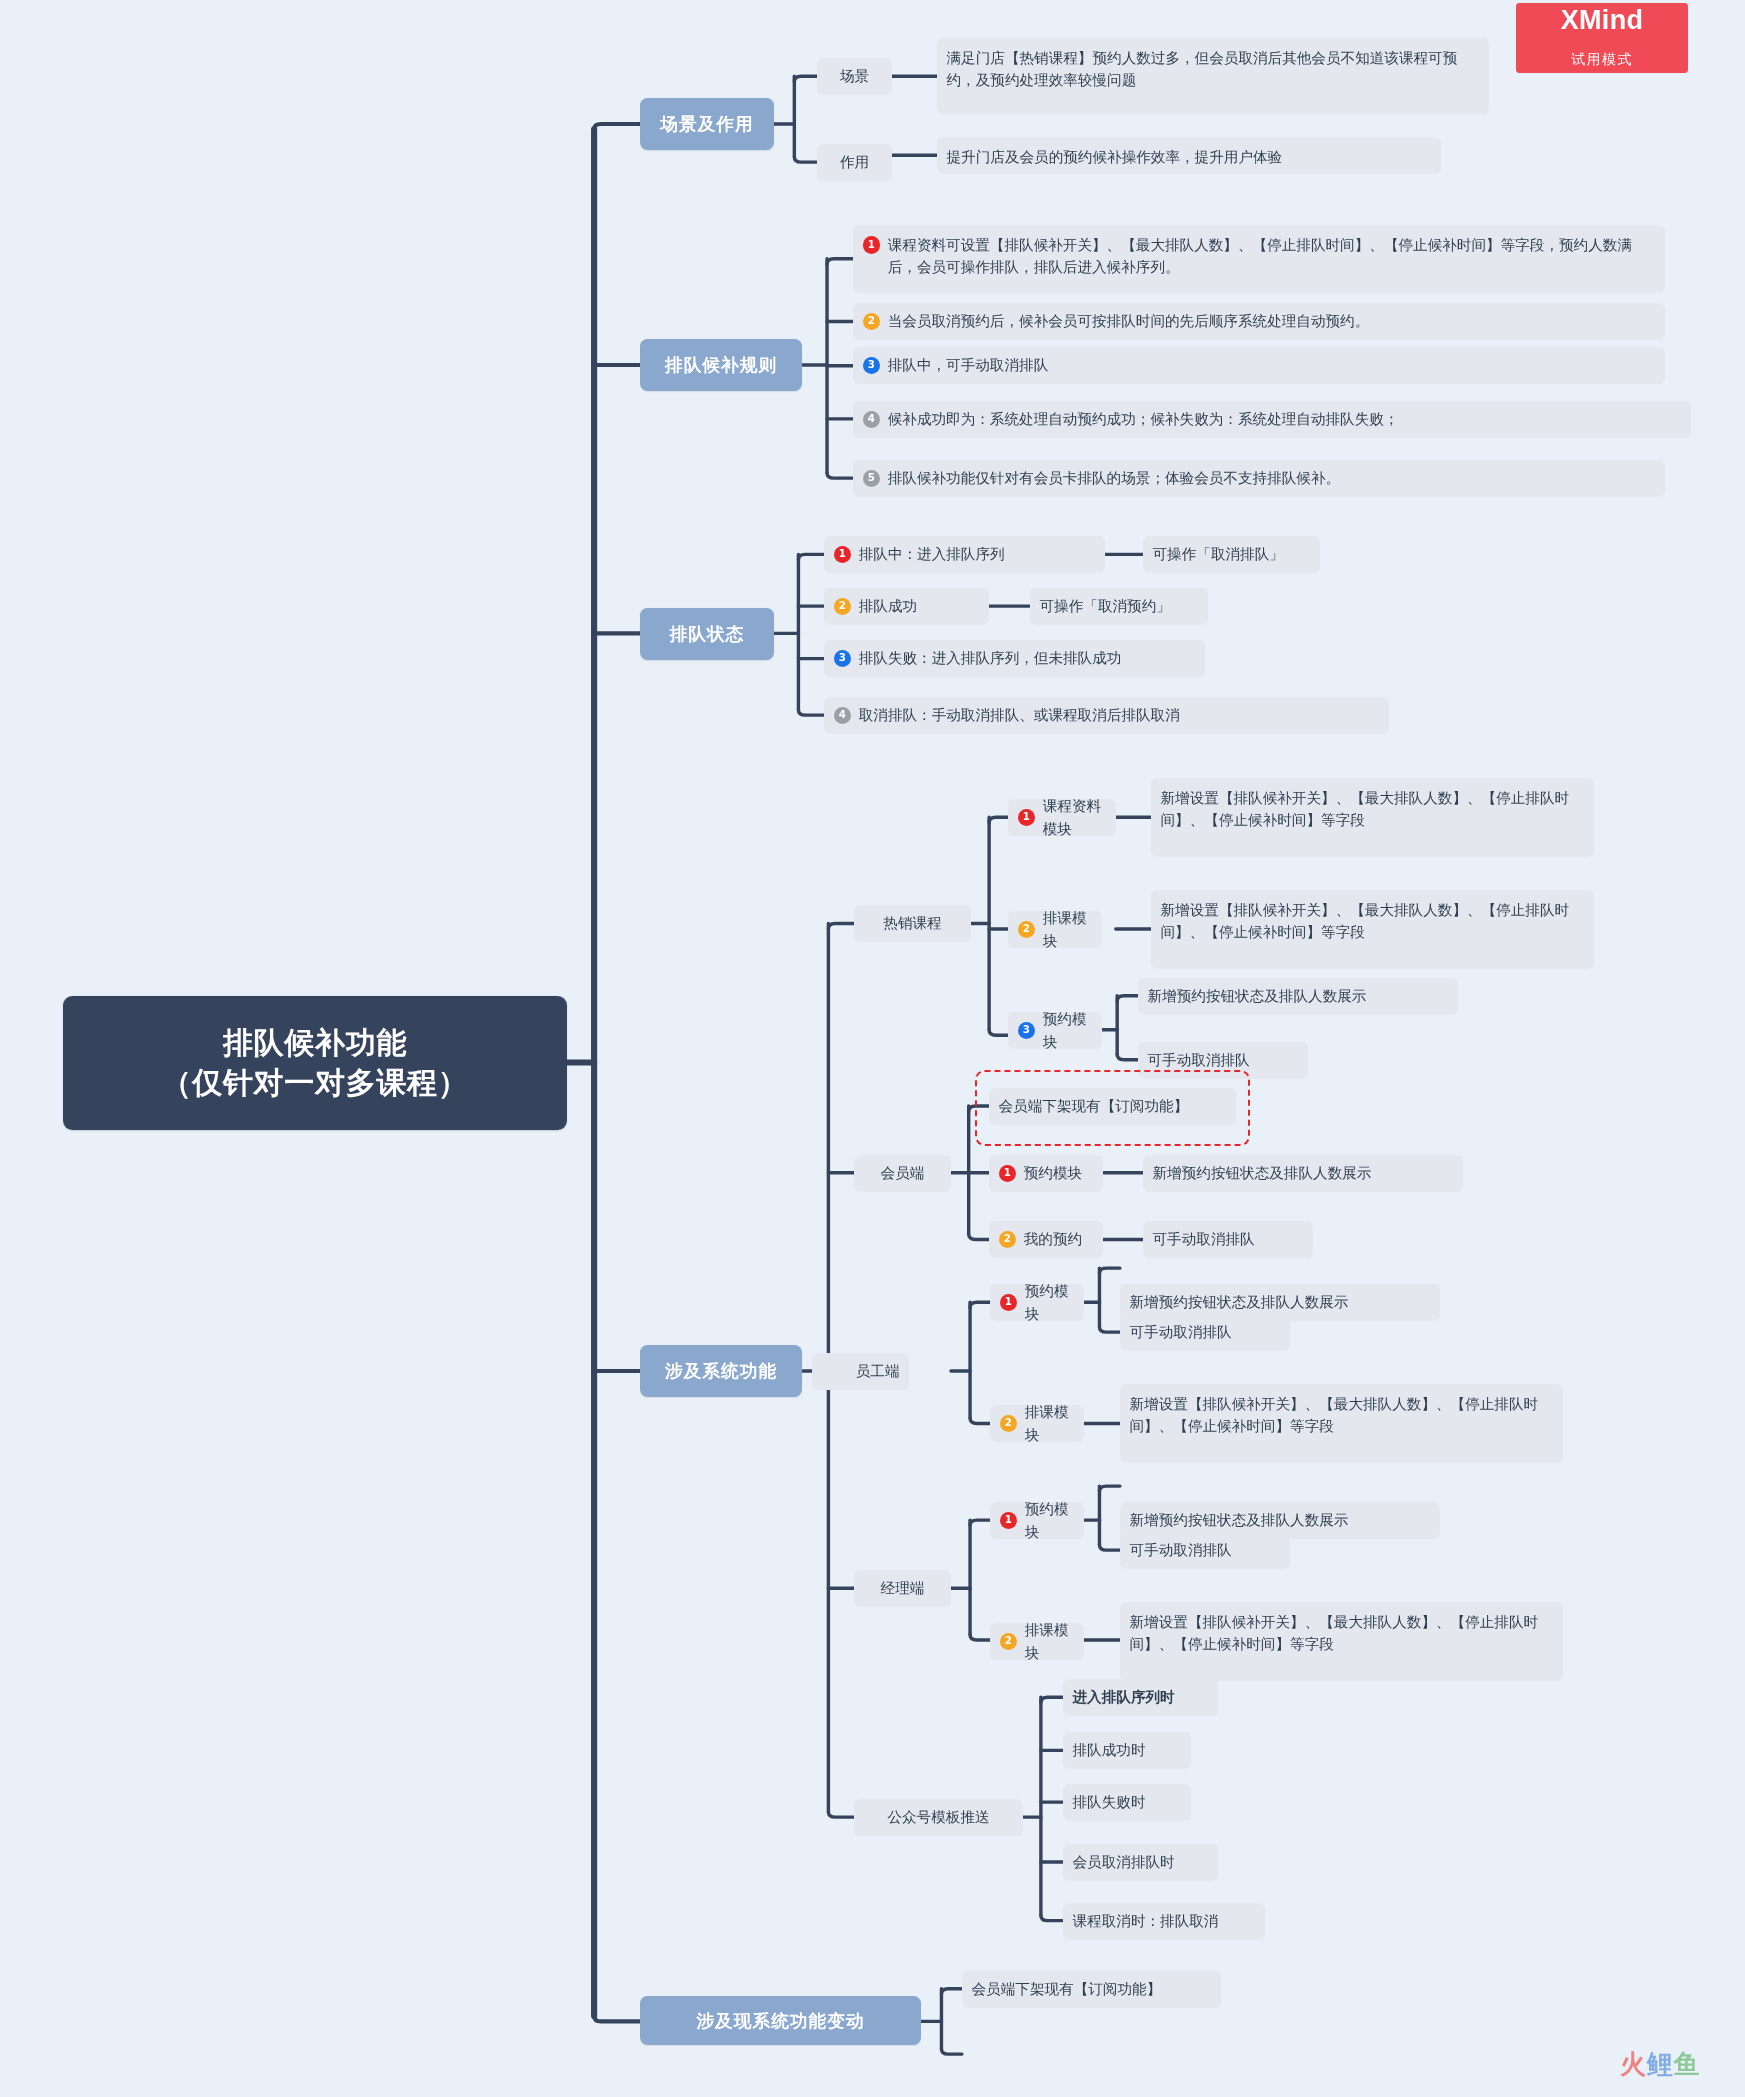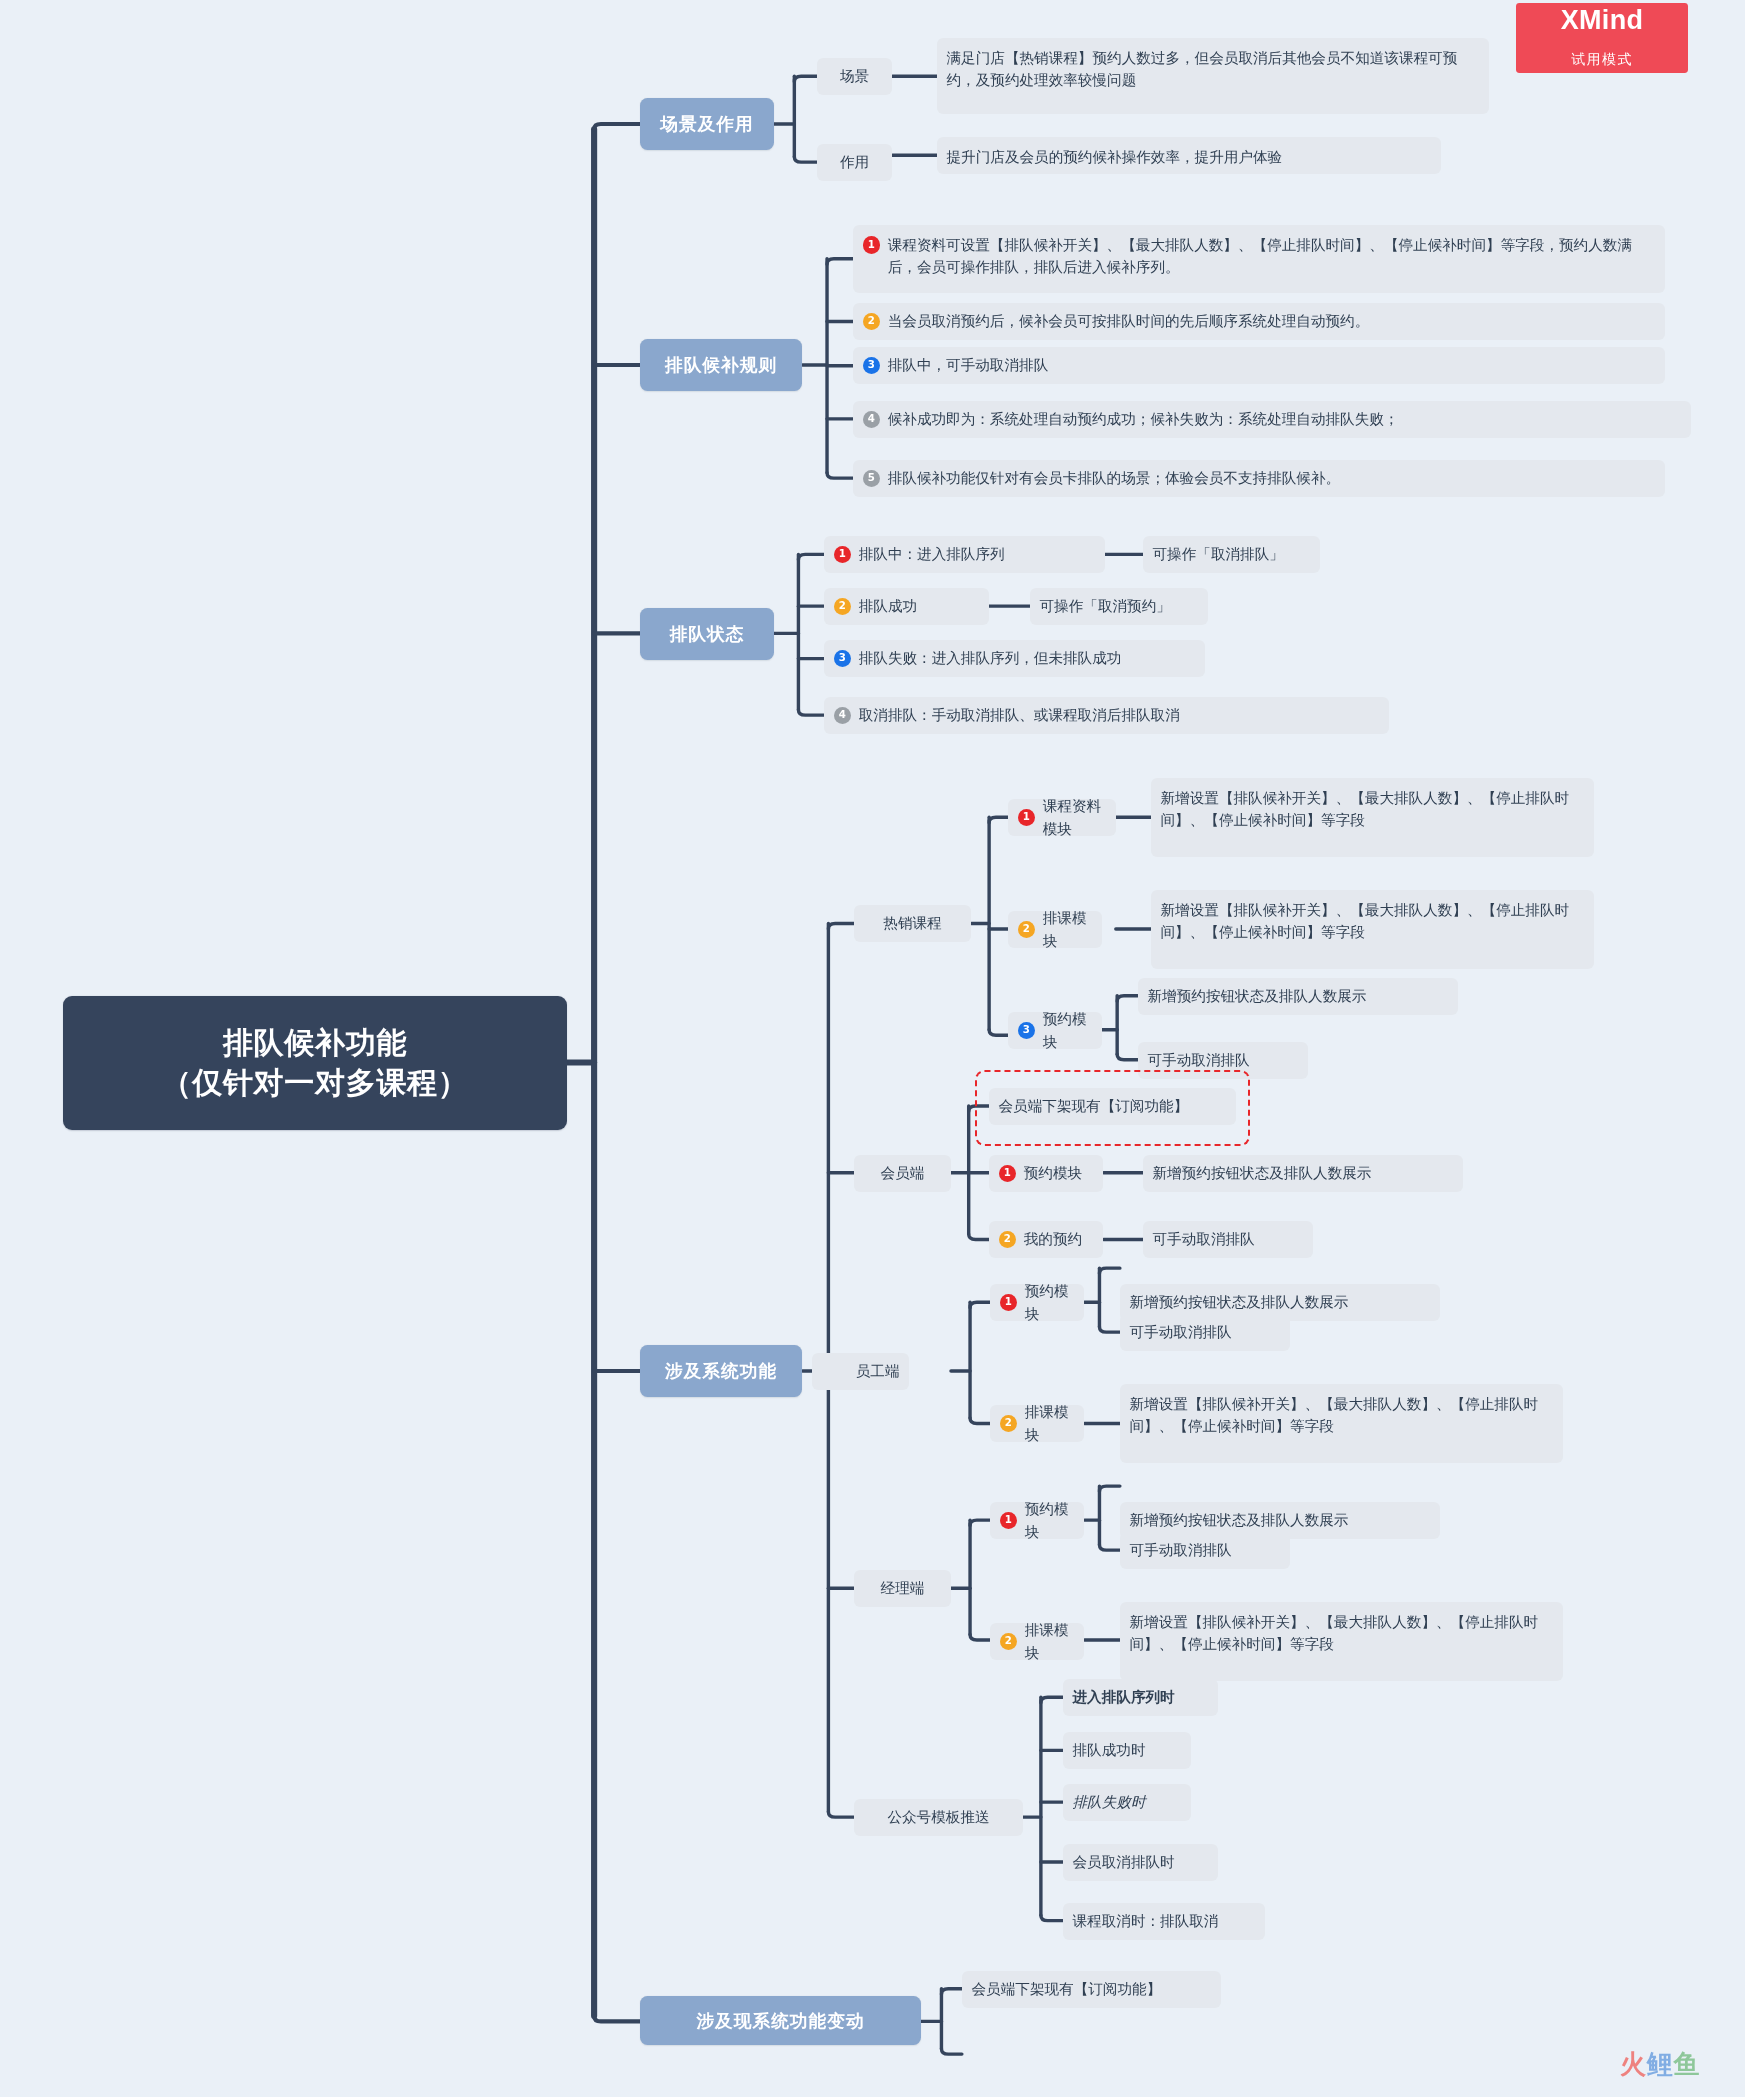--- a/index.html
+++ b/index.html
@@ -182,21 +182,21 @@
     <div class="xm-name">XMind</div>
     <div class="xm-sub">试用模式</div>
   </div>
 
   <div class="watermark" style="left:1620px;top:2047px;">
     <span class="wm1">火</span>
     <span class="wm2">鲤</span>
     <span class="wm3">鱼</span>
   </div>
 
-  <div class="node root" style="left:63px;top:996px;width:504px;height:134px;border-radius:9px;">
+  <div class="node root" style="left:63px;top:996px;width:504px;height:134px;">
     <div>
       <div>排队候补功能</div>
       <div>（仅针对一对多课程）</div>
     </div>
   </div>
 
   <div class="node branch" style="left:640px;top:98px;width:134px;height:52px;">
     <span>场景及作用</span>
   </div>
   <div class="node topic" style="left:817px;top:58px;width:75px;height:37px;justify-content:center;">
@@ -360,21 +360,21 @@
 
   <div class="node topic" style="left:854px;top:1799px;width:169px;height:37px;justify-content:center;">
     <span class="txt">公众号模板推送</span>
   </div>
   <div class="node topic" style="left:1063px;top:1679px;width:155px;height:37px;font-weight:bold;">
     <span class="txt">进入排队序列时</span>
   </div>
   <div class="node topic" style="left:1063px;top:1732px;width:128px;height:37px;">
     <span class="txt">排队成功时</span>
   </div>
-  <div class="node topic" style="left:1063px;top:1784px;width:128px;height:37px;font-style:italic;">
+  <div class="node topic" style="left:1063px;top:1784px;width:128px;height:37px;">
     <span class="txt">排队失败时</span>
   </div>
   <div class="node topic" style="left:1063px;top:1844px;width:155px;height:37px;">
     <span class="txt">会员取消排队时</span>
   </div>
   <div class="node topic" style="left:1063px;top:1903px;width:202px;height:37px;">
     <span class="txt">课程取消时：排队取消</span>
   </div>
 
   <div class="node branch" style="left:640px;top:1996px;width:281px;height:49px;">

